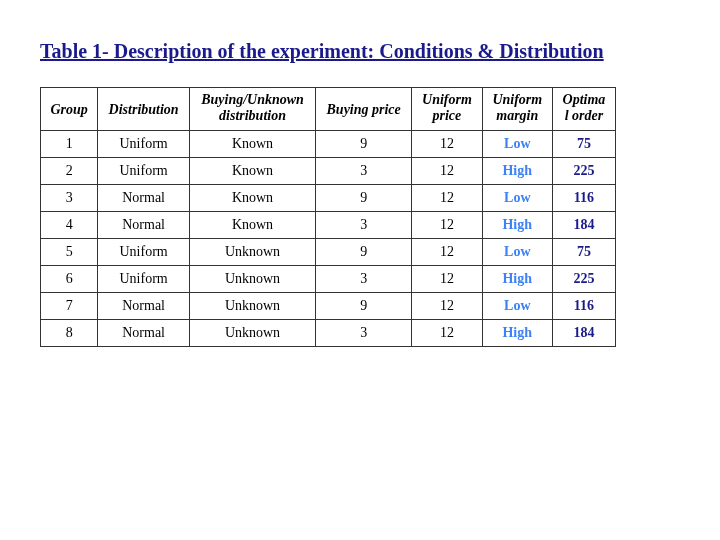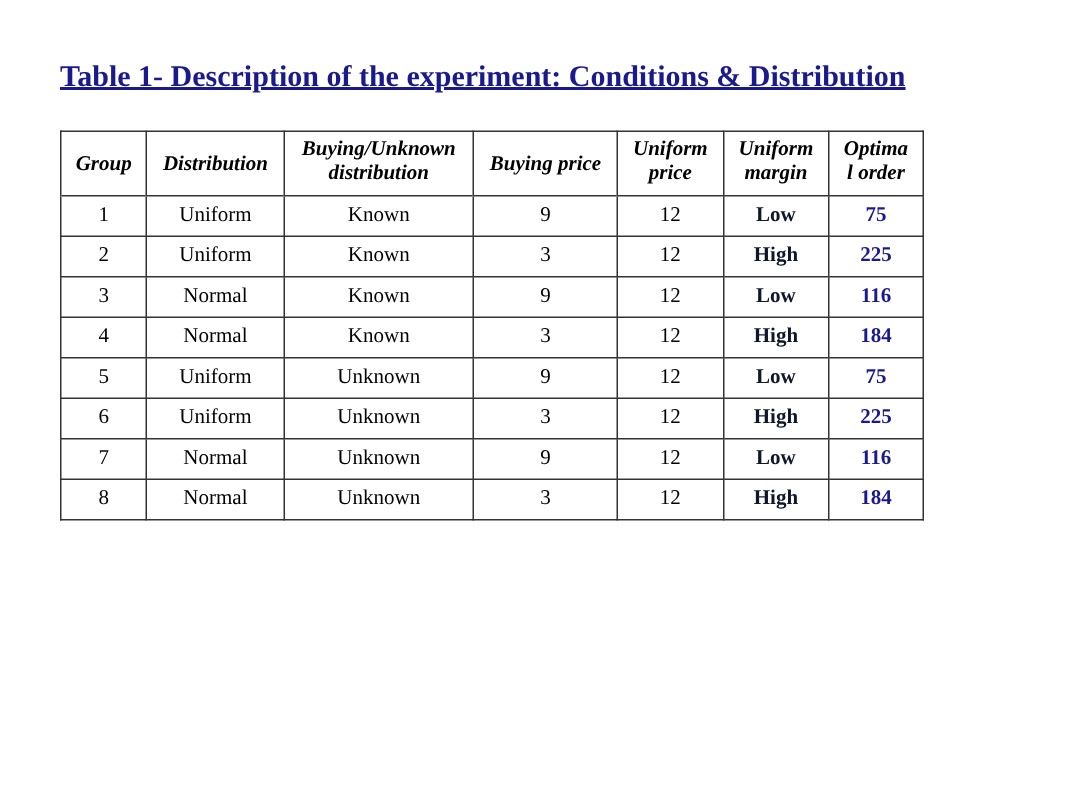--- a/index.html
+++ b/index.html
@@ -50,21 +50,21 @@
       padding-top: 2px;
       padding-bottom: 6px;
     }
 
     tbody tr td {
       padding: 5px 8px;
     }
 
     tbody tr td:nth-child(6) {
       font-weight: bold;
-      color: #0f172a;
+      color: #3b82f6;
     }
   </style>
 </head>
 <body>
 
 <h1 class="page-title">Table 1- Description of the experiment: Conditions &amp; Distribution</h1>
 
 <table>
   <thead>
     <tr>

